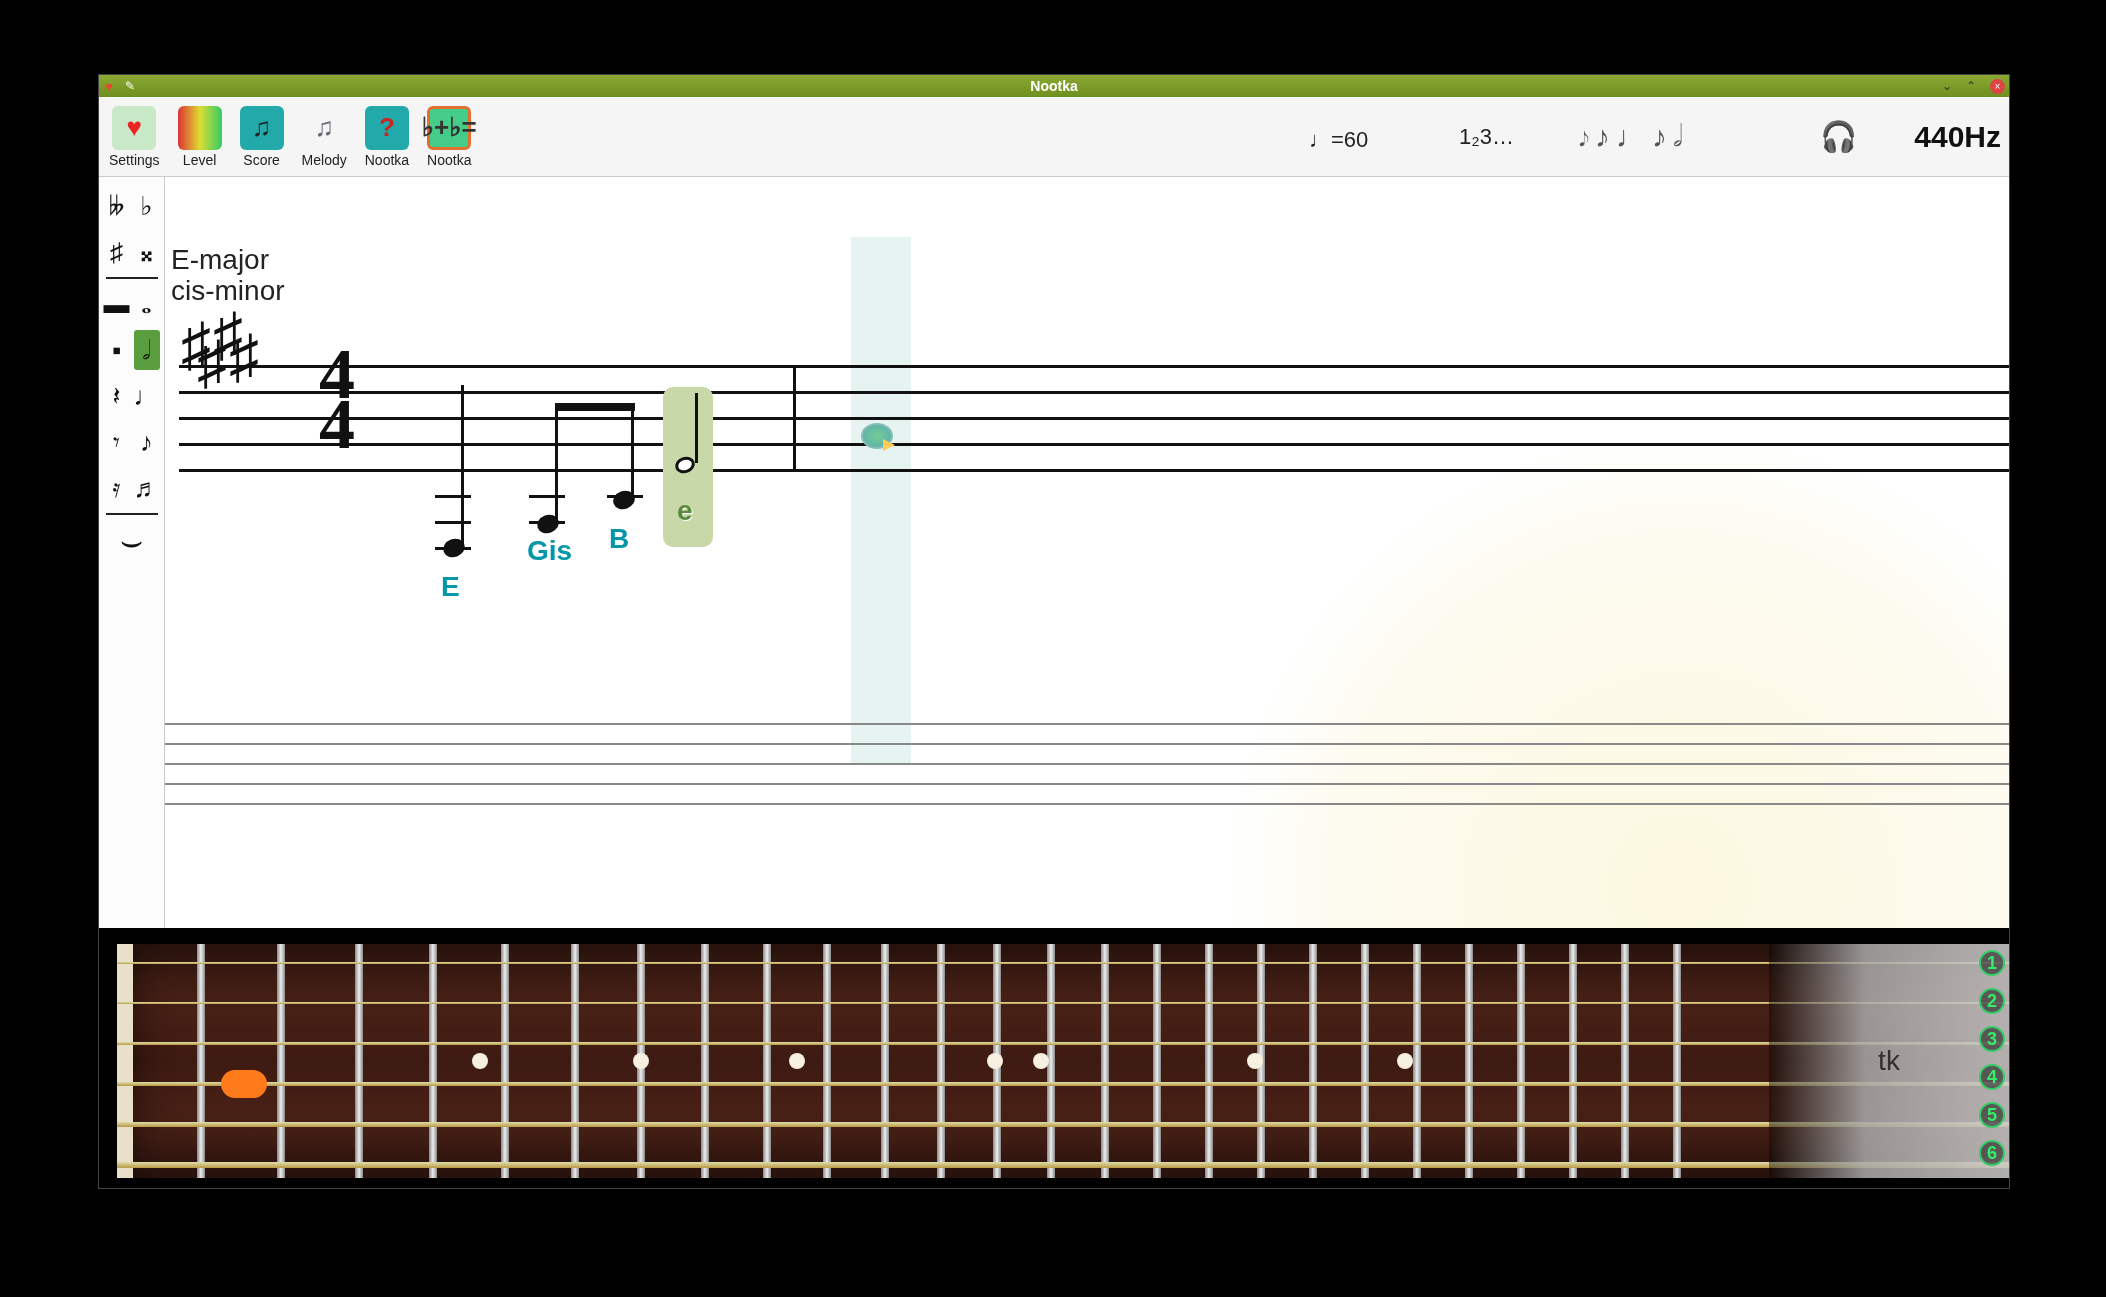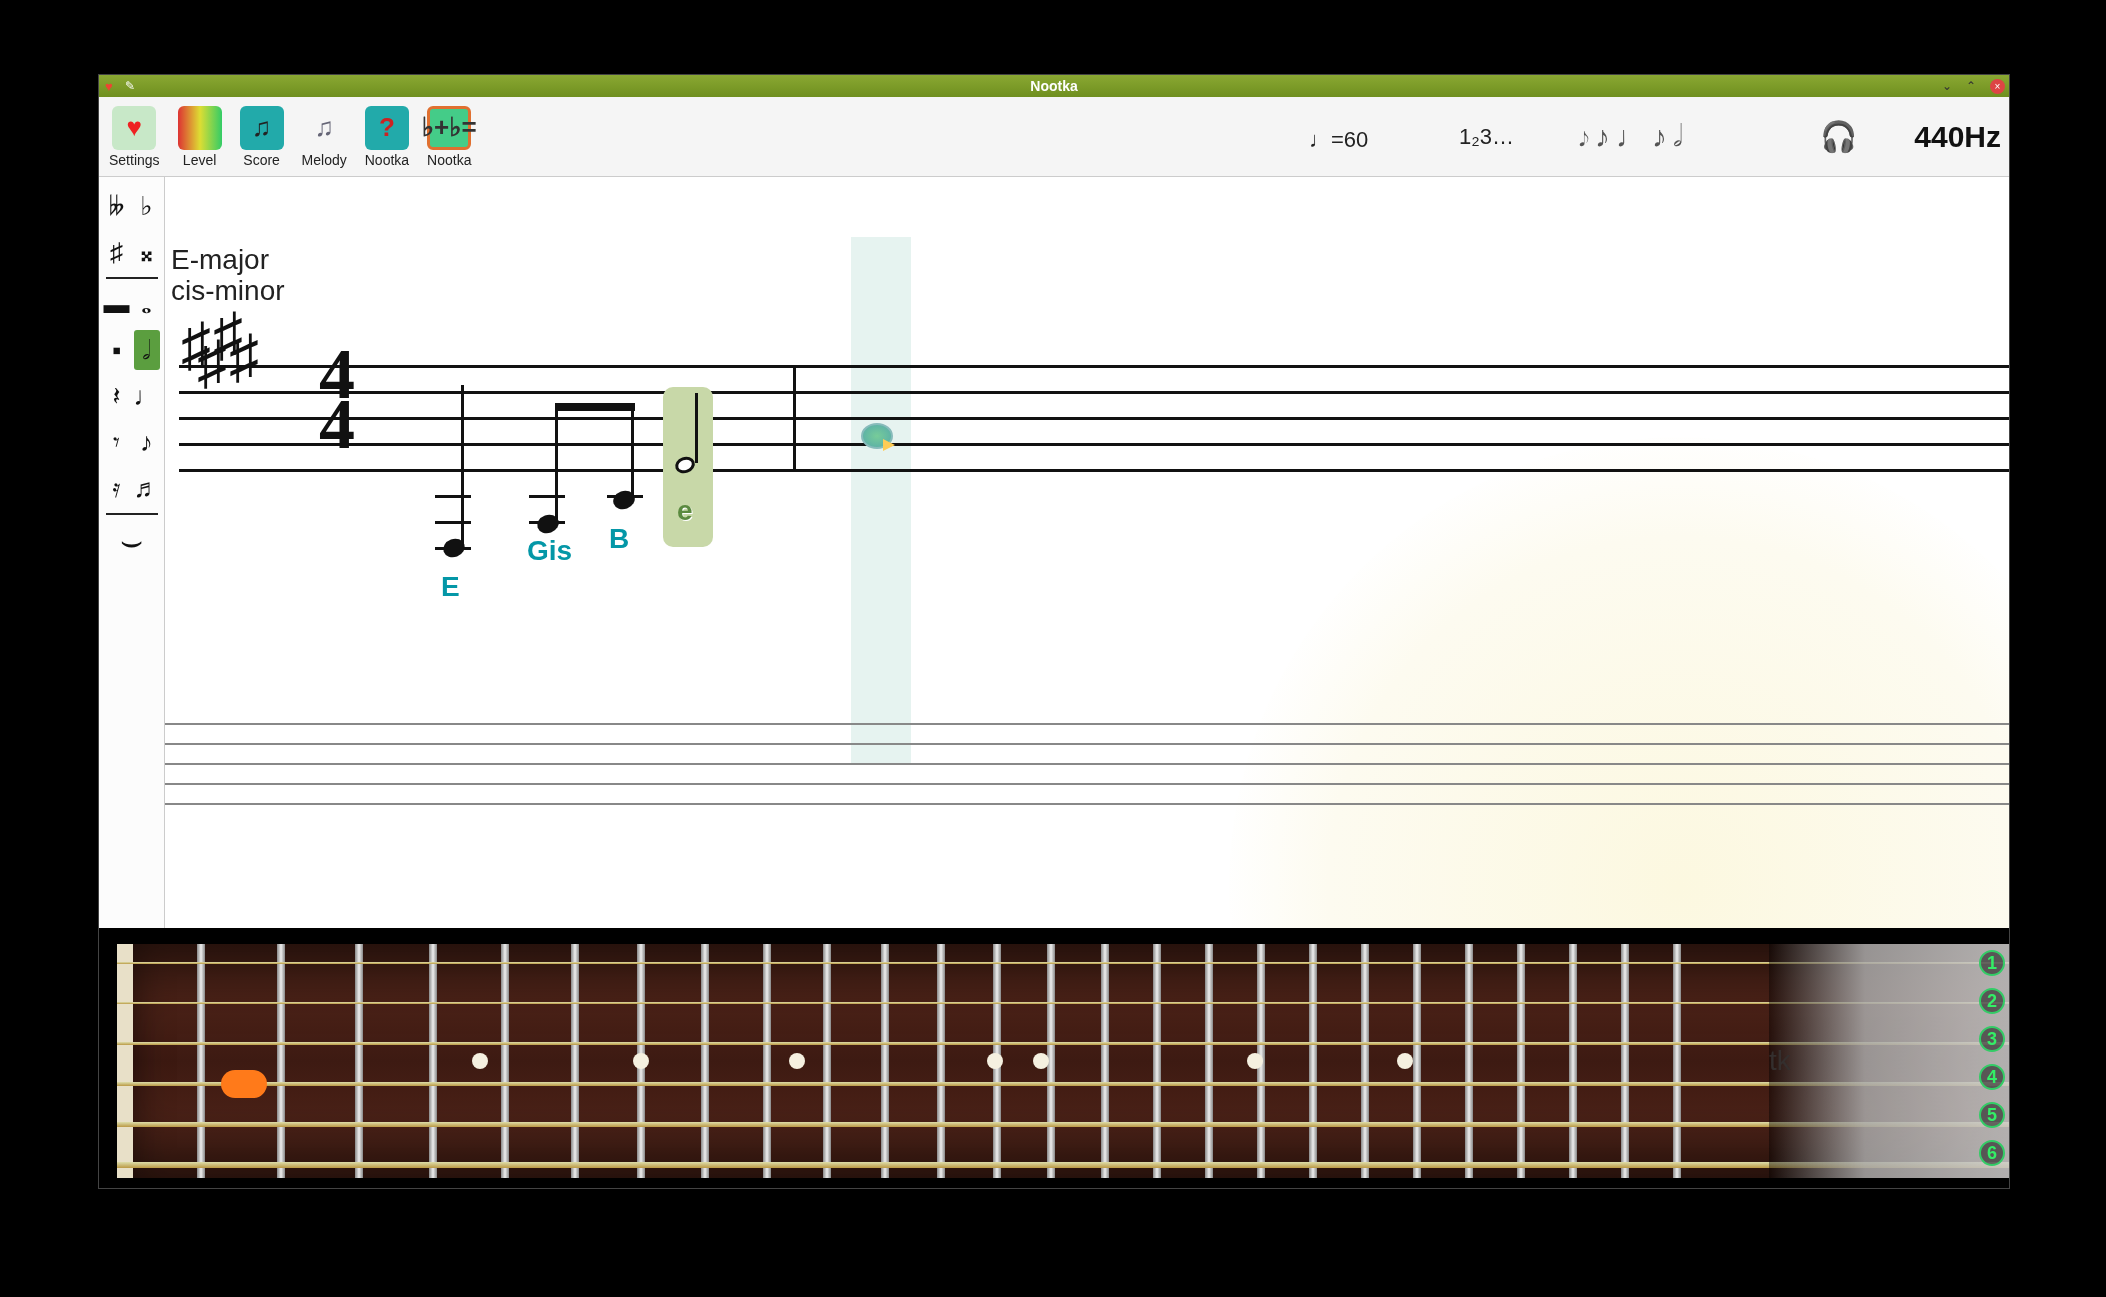--- a/index.html
+++ b/index.html
@@ -256,20 +256,21 @@
   .fb-head {
     position: absolute;
     right: 0;
     top: 0;
     width: 240px;
     height: 100%;
     background: linear-gradient(90deg, rgba(0,0,0,0.5), #aaa 40%, #ccc);
     opacity: 0.85;
     display: flex;
     align-items: center;
+    justify-content: center;
     color: #333;
     font-size: 28px;
   }
   .nut {
     position: absolute;
     left: 0;
     top: 0;
     width: 16px;
     height: 100%;
     background: #e8e0c8;

